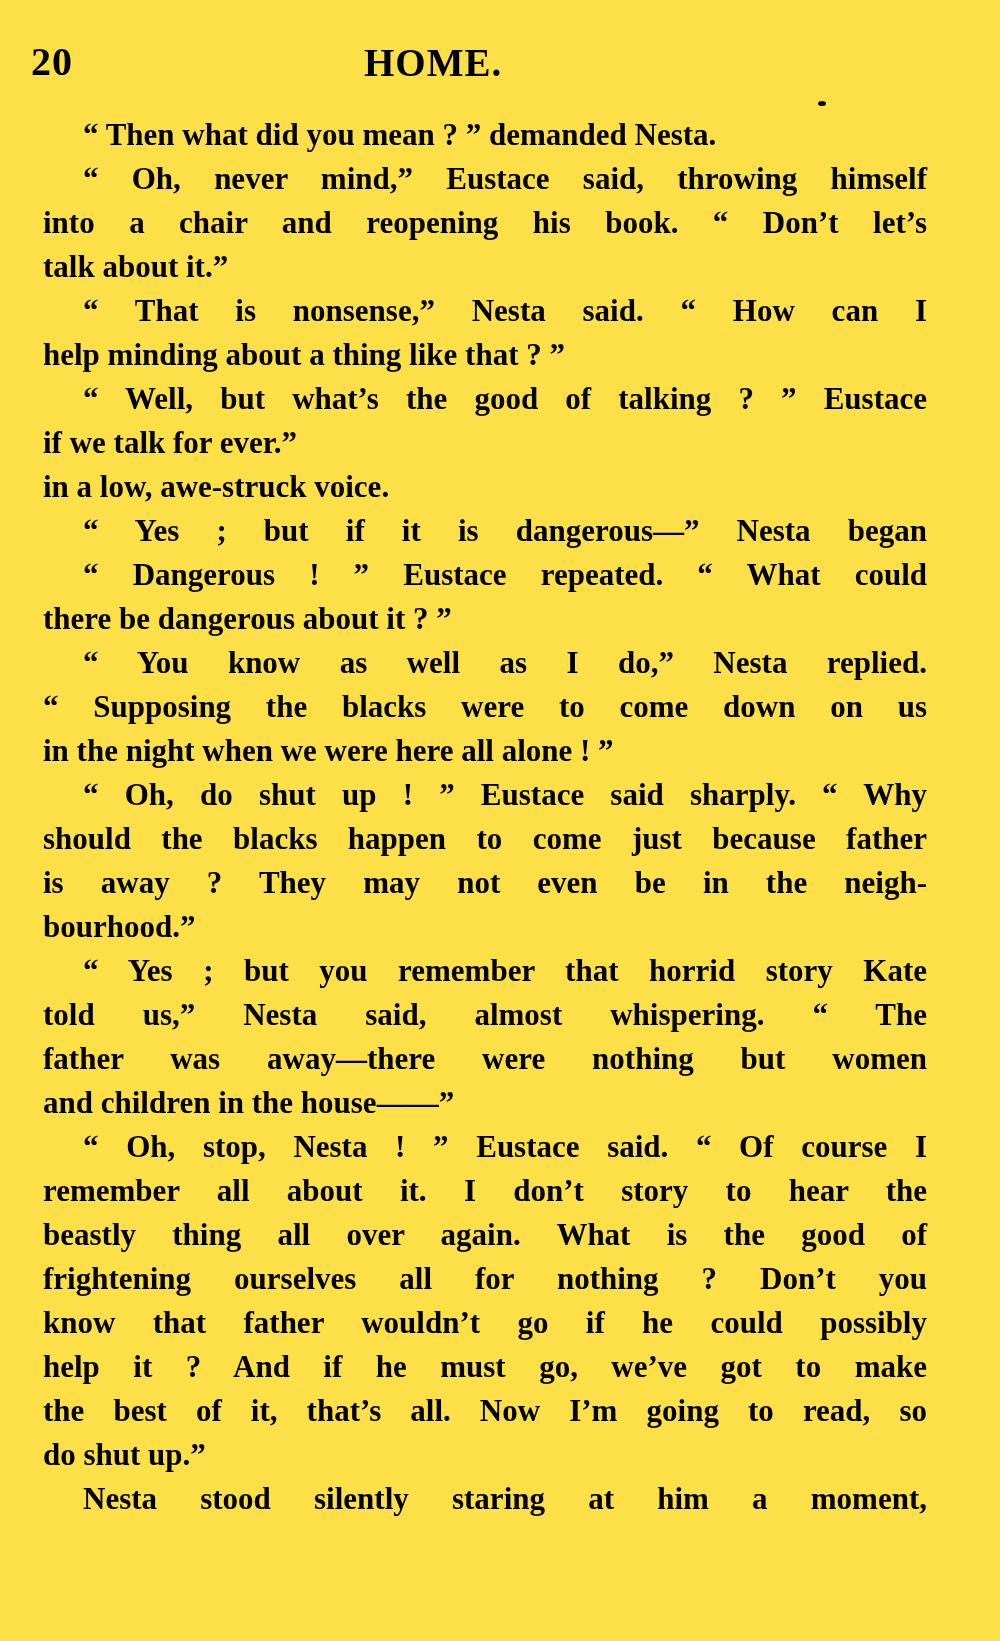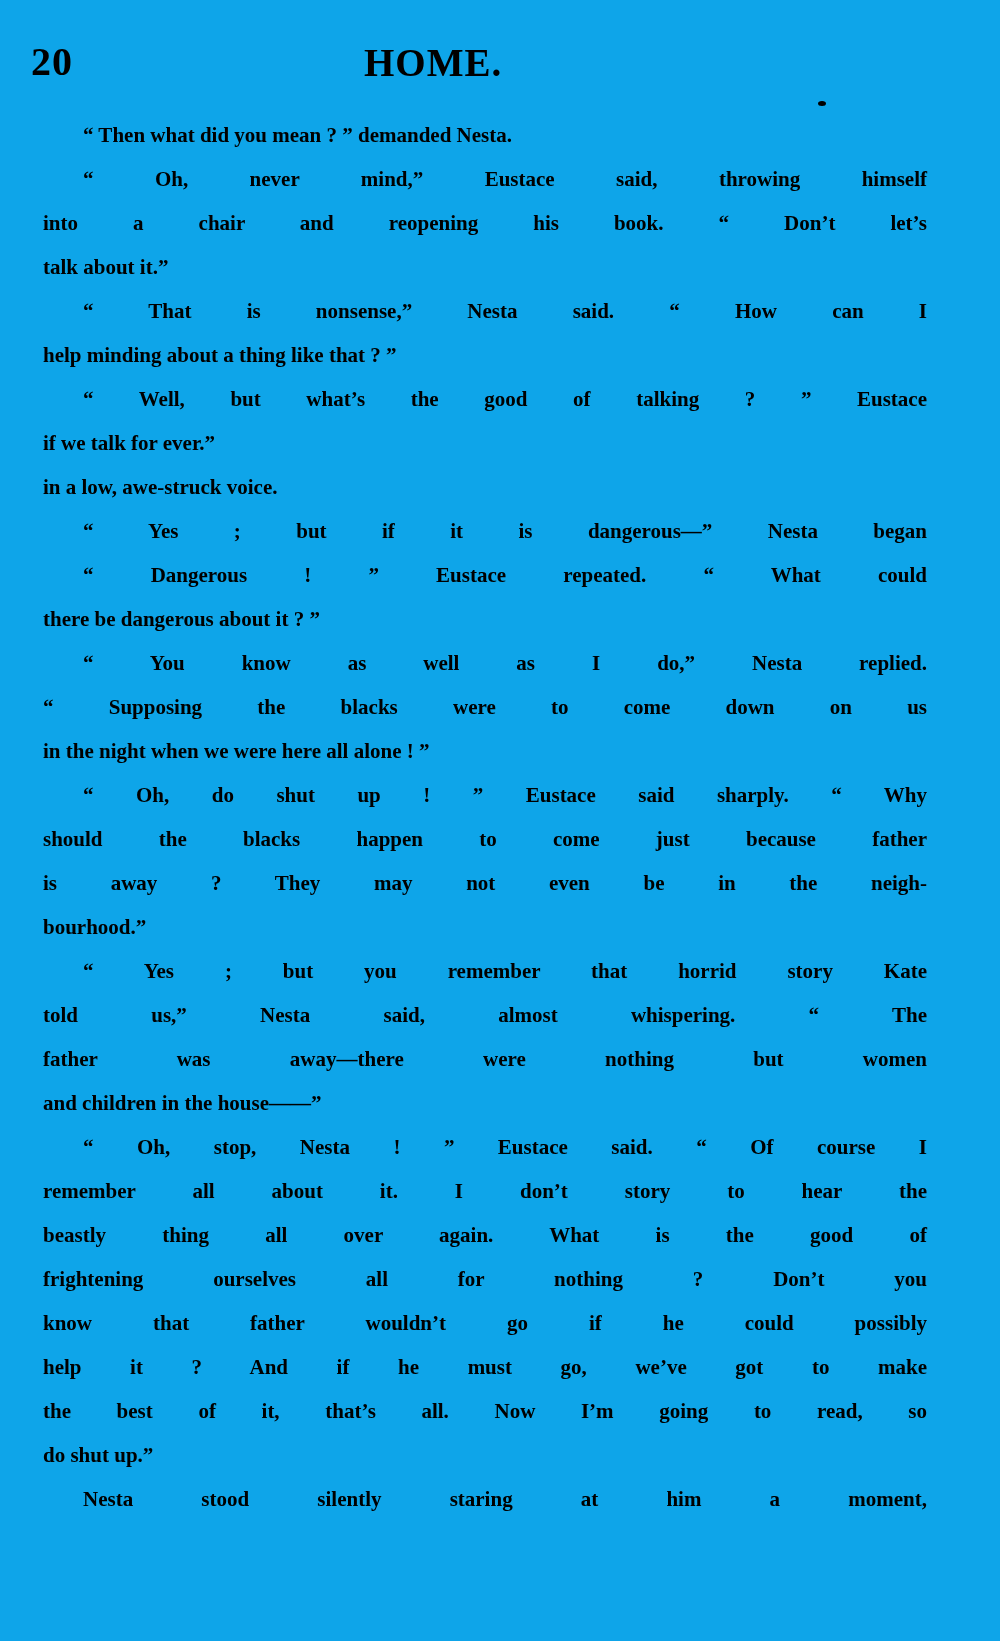--- a/index.html
+++ b/index.html
@@ -4,21 +4,21 @@
 <style>
   html, body {
     margin: 0;
     padding: 0;
     background: #ffffff;
   }
   .scan-page {
     position: relative;
     width: 1000px;
     height: 1641px;
-    background: #0ea5e9;
+    background: #fde047;
     color: #000000;
     font-family: "Liberation Serif", "DejaVu Serif", serif;
     font-weight: bold;
     overflow: hidden;
   }
   .page-number {
     position: absolute;
     left: 31px;
     top: 42px;
     font-size: 40px;
@@ -40,21 +40,21 @@
     width: 8px;
     height: 5px;
     background: #000000;
     border-radius: 50%;
   }
   .text-block {
     position: absolute;
     left: 43px;
     top: 113px;
     width: 884px;
-    font-size: 21px;
+    font-size: 31px;
   }
   .text-line {
     height: 44px;
     line-height: 44px;
     white-space: normal;
   }
   .text-line.just {
     text-align: justify;
     text-align-last: justify;
   }

